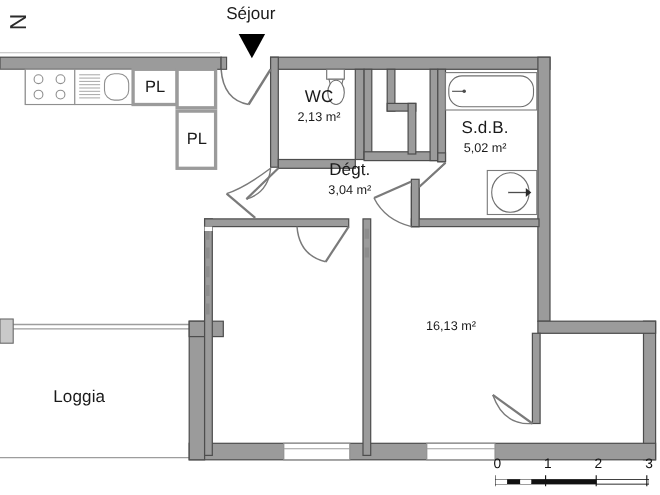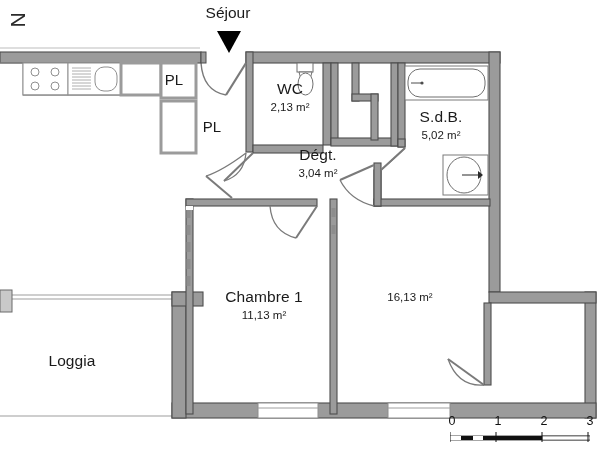--- a/index.html
+++ b/index.html
@@ -47,21 +47,20 @@
     transform: translate(-50%, 0);
   }
   #acces-label {
     font-size: 15.5px;
   }
   .closet-label {
     position: absolute;
     font-size: 15px;
     color: #1a1a1a;
     transform: translate(-50%, -50%);
-    margin-left: 33px;
   }
   #north-mark {
     position: absolute;
     font-size: 21px;
     color: #2b2b2b;
     font-family: "Liberation Sans", sans-serif;
     transform: rotate(-90deg);
     transform-origin: center center;
   }
   .scale-num {
@@ -273,24 +272,20 @@
   <div class="room-label" style="left:318px; top:146px;">
     <div class="room-name">Dégt.</div>
     <div class="room-area">3,04 m²</div>
   </div>
 
   <div class="room-label" style="left:441px; top:108px;">
     <div class="room-name">S.d.B.</div>
     <div class="room-area">5,02 m²</div>
   </div>
 
-  <div class="room-label" style="left:264px; top:288px;">
-    <div class="room-name">Chambre 1</div>
-    <div class="room-area">11,13 m²</div>
-  </div>
 
   <div class="room-label" style="left:410px; top:288px;">
     <div class="room-area">16,13 m²</div>
   </div>
 
 
   <div class="room-label" style="left:72px; top:352px;">
     <div class="room-name">Loggia</div>
     <div class="room-area"></div>
   </div>

